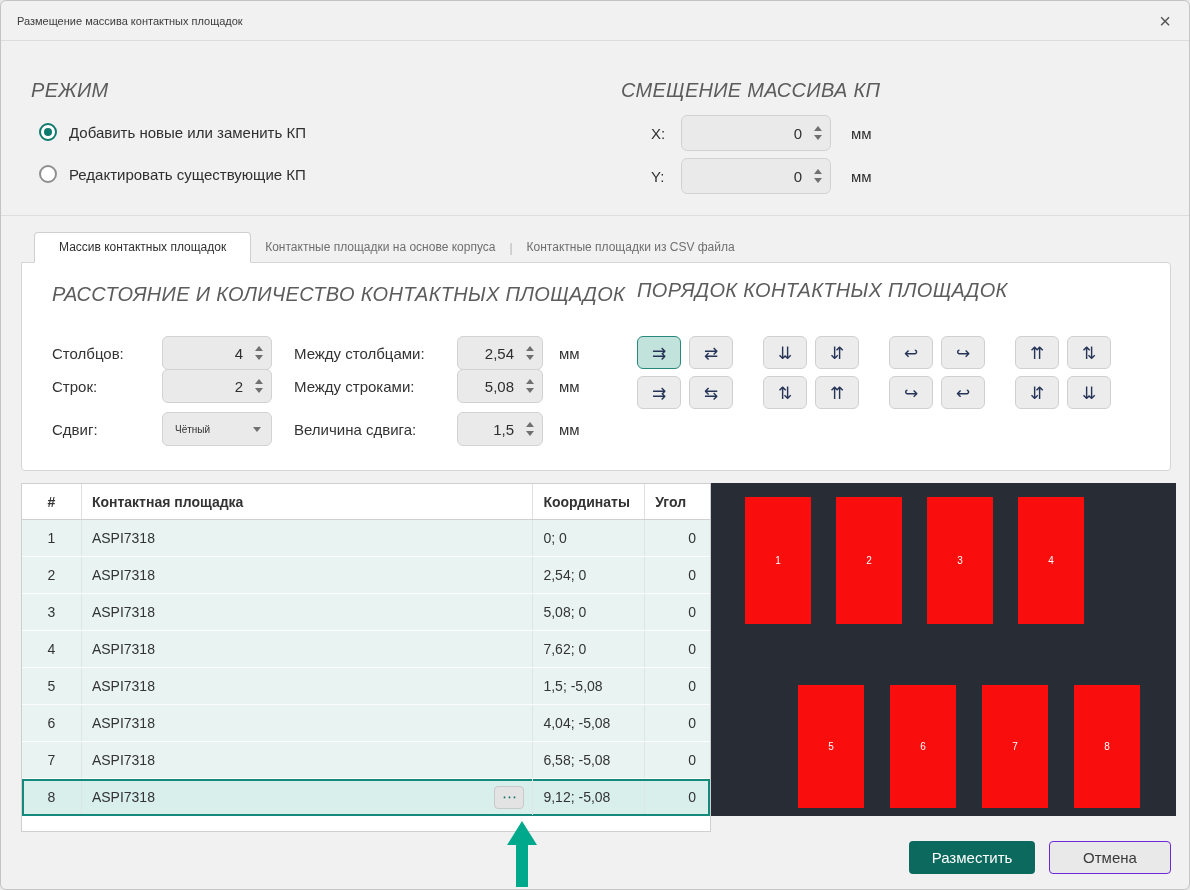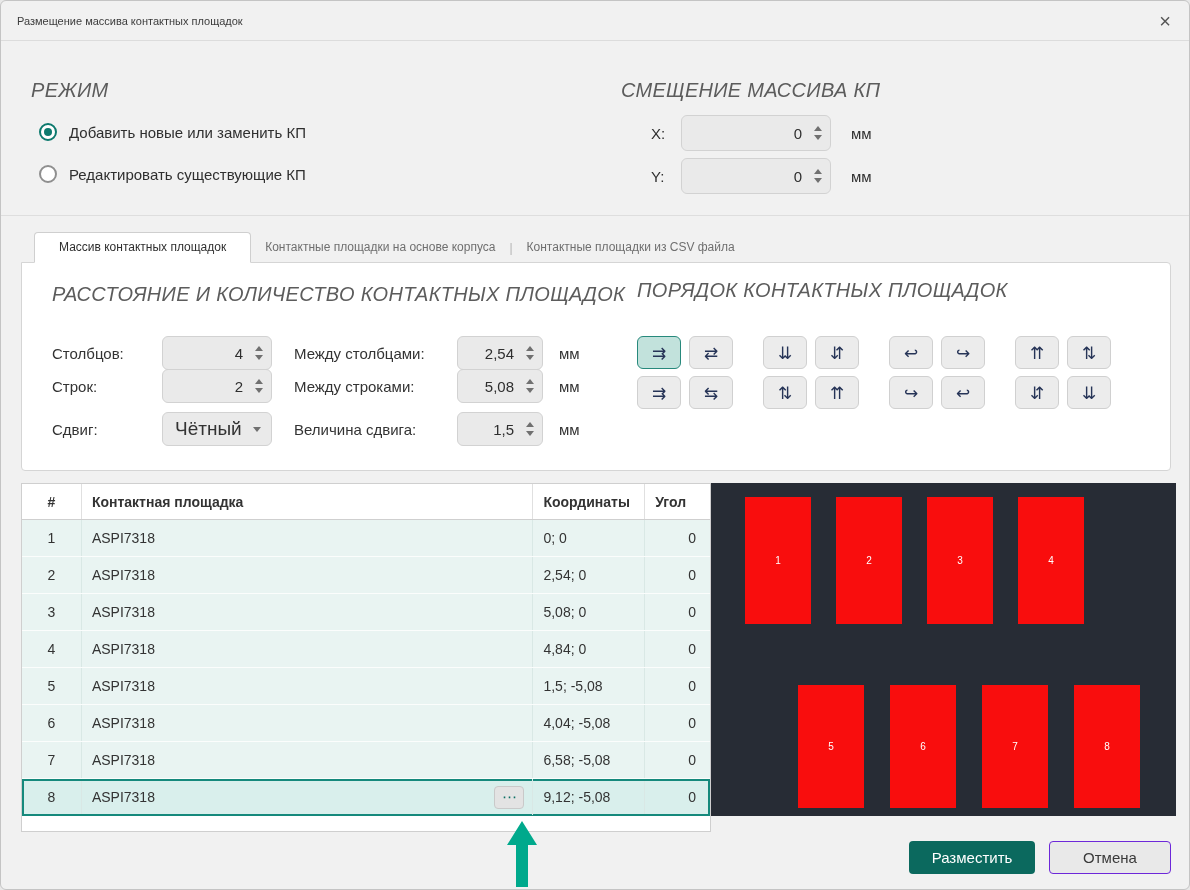--- a/index.html
+++ b/index.html
@@ -47,21 +47,21 @@
   .panel { position:absolute; left:20px; top:261px; width:1150px; height:209px; background:#fff;
            border:1px solid #d5d5d5; border-radius:0 4px 4px 4px; z-index:2; }
   .form-row { position:absolute; left:30px; height:34px; display:flex; align-items:center; font-size:15px; }
   .flabel.w1 { width:110px; }
   .flabel.w2 { width:163px; margin-left:22px; }
   .spin-md { width:110px; }
   .spin-sm { width:86px; }
   .unit2 { margin-left:16px; font-size:15px; }
   .select { width:110px; height:34px; background:#eaeaea; border:1px solid #d2d2d2; border-radius:6px;
             display:flex; align-items:center; justify-content:space-between; padding:0 10px 0 12px;
-            font-size:19px; cursor:pointer; }
+            font-size:10px; cursor:pointer; }
 
   
   .order-rows { position:absolute; left:615px; top:73px; }
   .order-row { display:flex; margin-bottom:7px; }
   .order-btn { width:44px; height:33px; background:#ececec; border:1px solid #d0d0d0; border-radius:6px;
                display:flex; align-items:center; justify-content:center; font-size:17px; color:#263457;
                margin-right:8px; cursor:pointer; font-family:"DejaVu Sans", sans-serif; }
   .order-btn:nth-child(2n) { margin-right:30px; }
   .order-btn:last-child { margin-right:0; }
   .order-btn.selected { background:#c2e2dc; border-color:#27897c; }
@@ -255,21 +255,21 @@
         </div>
         <div class="trow">
           <div class="td c0">3</div>
           <div class="td c1">ASPI7318</div>
           <div class="td c2">5,08; 0</div>
           <div class="td c3">0</div>
         </div>
         <div class="trow">
           <div class="td c0">4</div>
           <div class="td c1">ASPI7318</div>
-          <div class="td c2">4,84; 0</div>
+          <div class="td c2">7,62; 0</div>
           <div class="td c3">0</div>
         </div>
         <div class="trow">
           <div class="td c0">5</div>
           <div class="td c1">ASPI7318</div>
           <div class="td c2">1,5; -5,08</div>
           <div class="td c3">0</div>
         </div>
         <div class="trow">
           <div class="td c0">6</div>

